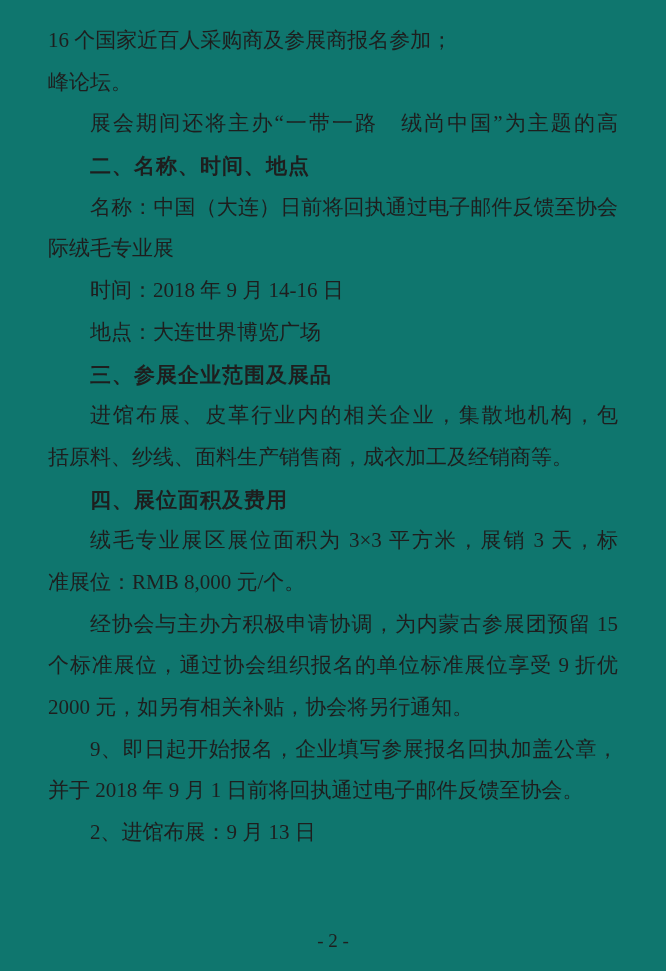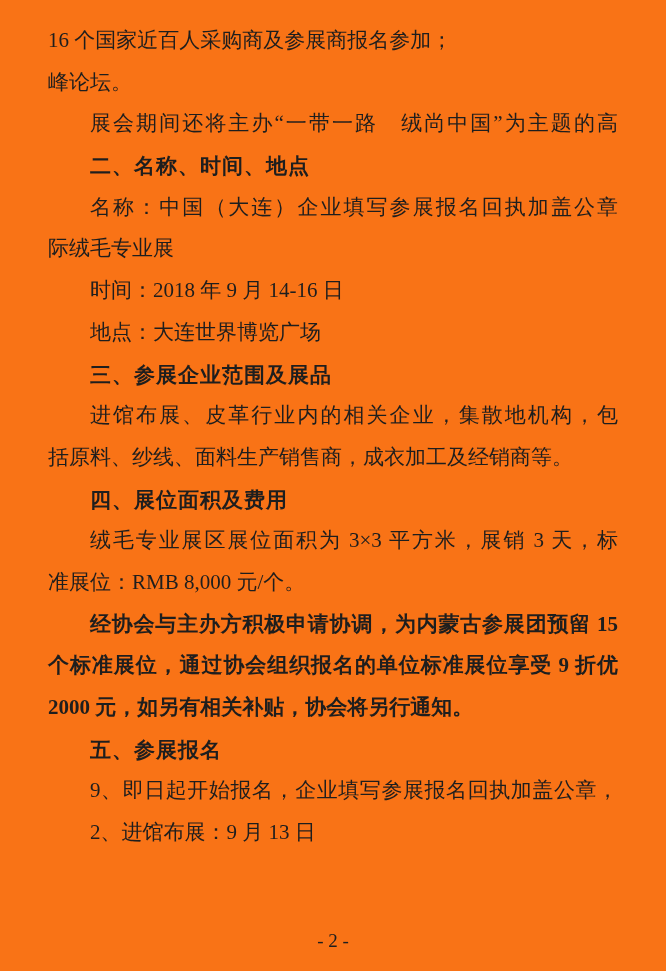--- a/index.html
+++ b/index.html
@@ -4,21 +4,21 @@
 <style>
   html, body {
     margin: 0;
     padding: 0;
     background: #ffffff;
   }
   .page {
     position: relative;
     width: 666px;
     height: 971px;
-    background: #f97316;
+    background: #0f766e;
     overflow: hidden;
     font-family: "Liberation Serif", serif;
     color: #1e1e1e;
   }
   .text-column {
     position: absolute;
     left: 48px;
     top: 20px;
     width: 570px;
   }
@@ -35,21 +35,21 @@
   .jfull {
     text-align: justify;
     text-align-last: justify;
   }
   .h {
     font-family: Liberation Sans, sans-serif;
     font-weight: bold;
     letter-spacing: 1px;
   }
   .b {
-    font-weight: bold;
+    font-weight: normal;
   }
   .footer {
     position: absolute;
     left: 0;
     right: 0;
     top: 927px;
     text-align: center;
     font-size: 19px;
     line-height: 28px;
     font-family: "Liberation Serif", serif;
@@ -58,31 +58,31 @@
 </style>
 </head>
 <body>
 
 <div class="page">
   <div class="text-column">
     <div class="line">16 个国家近百人采购商及参展商报名参加；</div>
     <div class="line">峰论坛。</div>
     <div class="line indent jfull">展会期间还将主办“一带一路　绒尚中国”为主题的高</div>
     <div class="line h indent">二、名称、时间、地点</div>
-    <div class="line indent jfull">名称：中国（大连）企业填写参展报名回执加盖公章</div>
+    <div class="line indent jfull">名称：中国（大连）日前将回执通过电子邮件反馈至协会</div>
     <div class="line">际绒毛专业展</div>
     <div class="line indent">时间：2018 年 9 月 14-16 日</div>
     <div class="line indent">地点：大连世界博览广场</div>
     <div class="line h indent">三、参展企业范围及展品</div>
     <div class="line indent jfull">进馆布展、皮革行业内的相关企业，集散地机构，包</div>
     <div class="line">括原料、纱线、面料生产销售商，成衣加工及经销商等。</div>
     <div class="line h indent">四、展位面积及费用</div>
     <div class="line indent jfull">绒毛专业展区展位面积为 3×3 平方米，展销 3 天，标</div>
     <div class="line">准展位：RMB 8,000 元/个。</div>
     <div class="line b indent jfull">经协会与主办方积极申请协调，为内蒙古参展团预留 15</div>
     <div class="line b jfull">个标准展位，通过协会组织报名的单位标准展位享受 9 折优</div>
     <div class="line b">2000 元，如另有相关补贴，协会将另行通知。</div>
-    <div class="line h indent">五、参展报名</div>
     <div class="line indent jfull">9、即日起开始报名，企业填写参展报名回执加盖公章，</div>
+    <div class="line">并于 2018 年 9 月 1 日前将回执通过电子邮件反馈至协会。</div>
     <div class="line indent">2、进馆布展：9 月 13 日</div>
   </div>
   <div class="footer">- 2 -</div>
 </div>
 
 </body></html>

